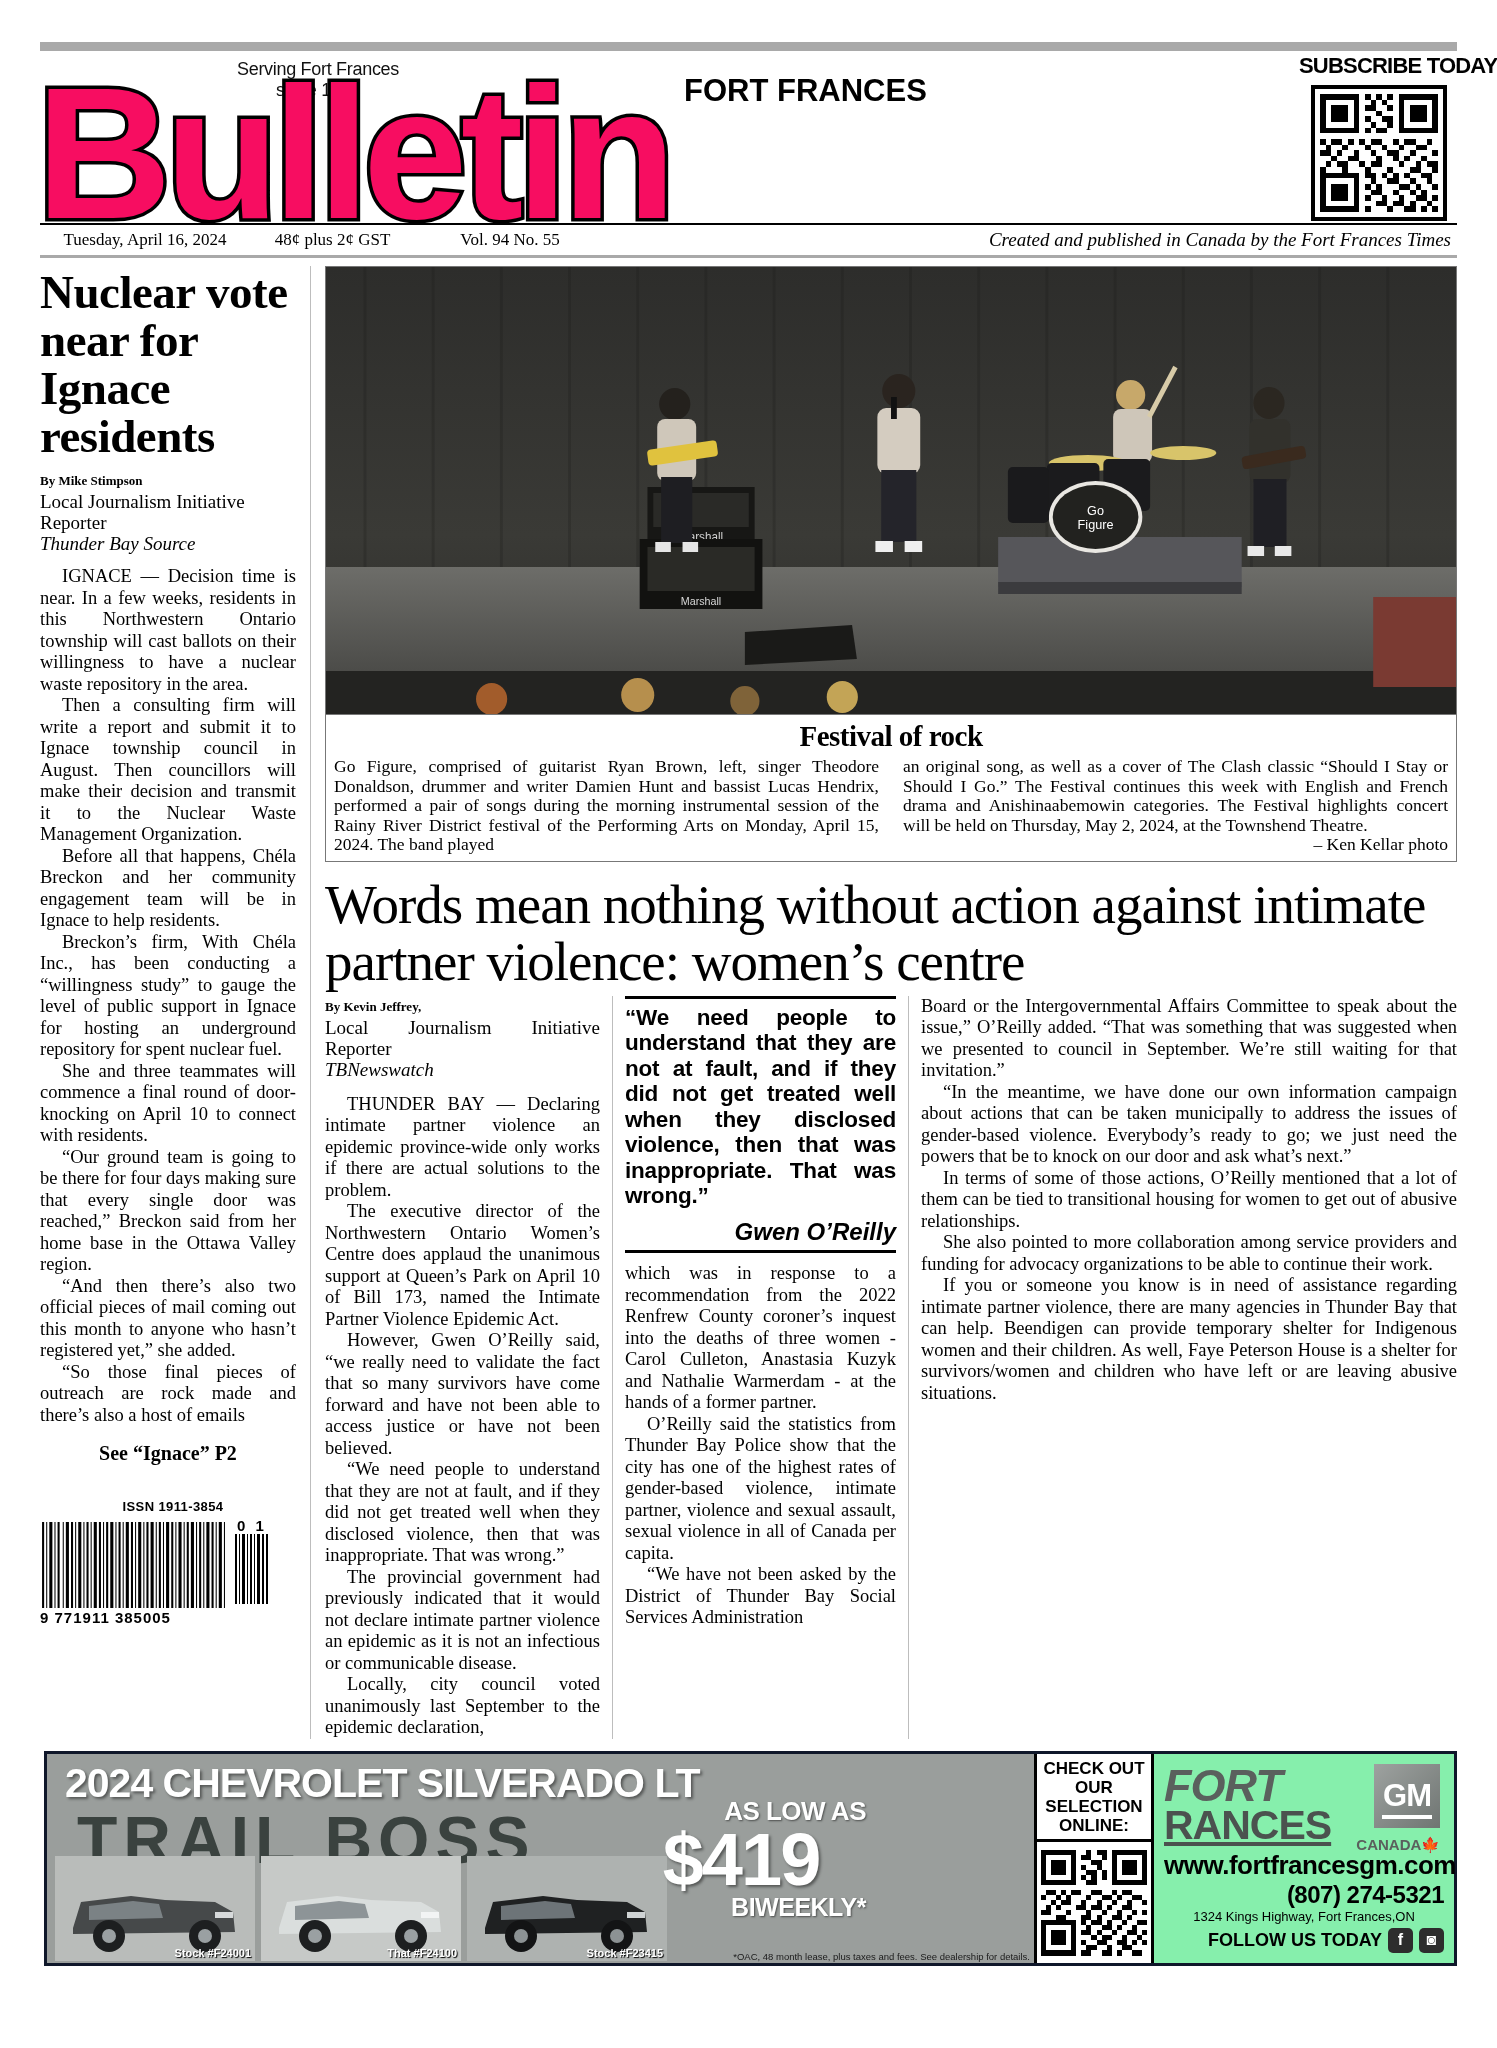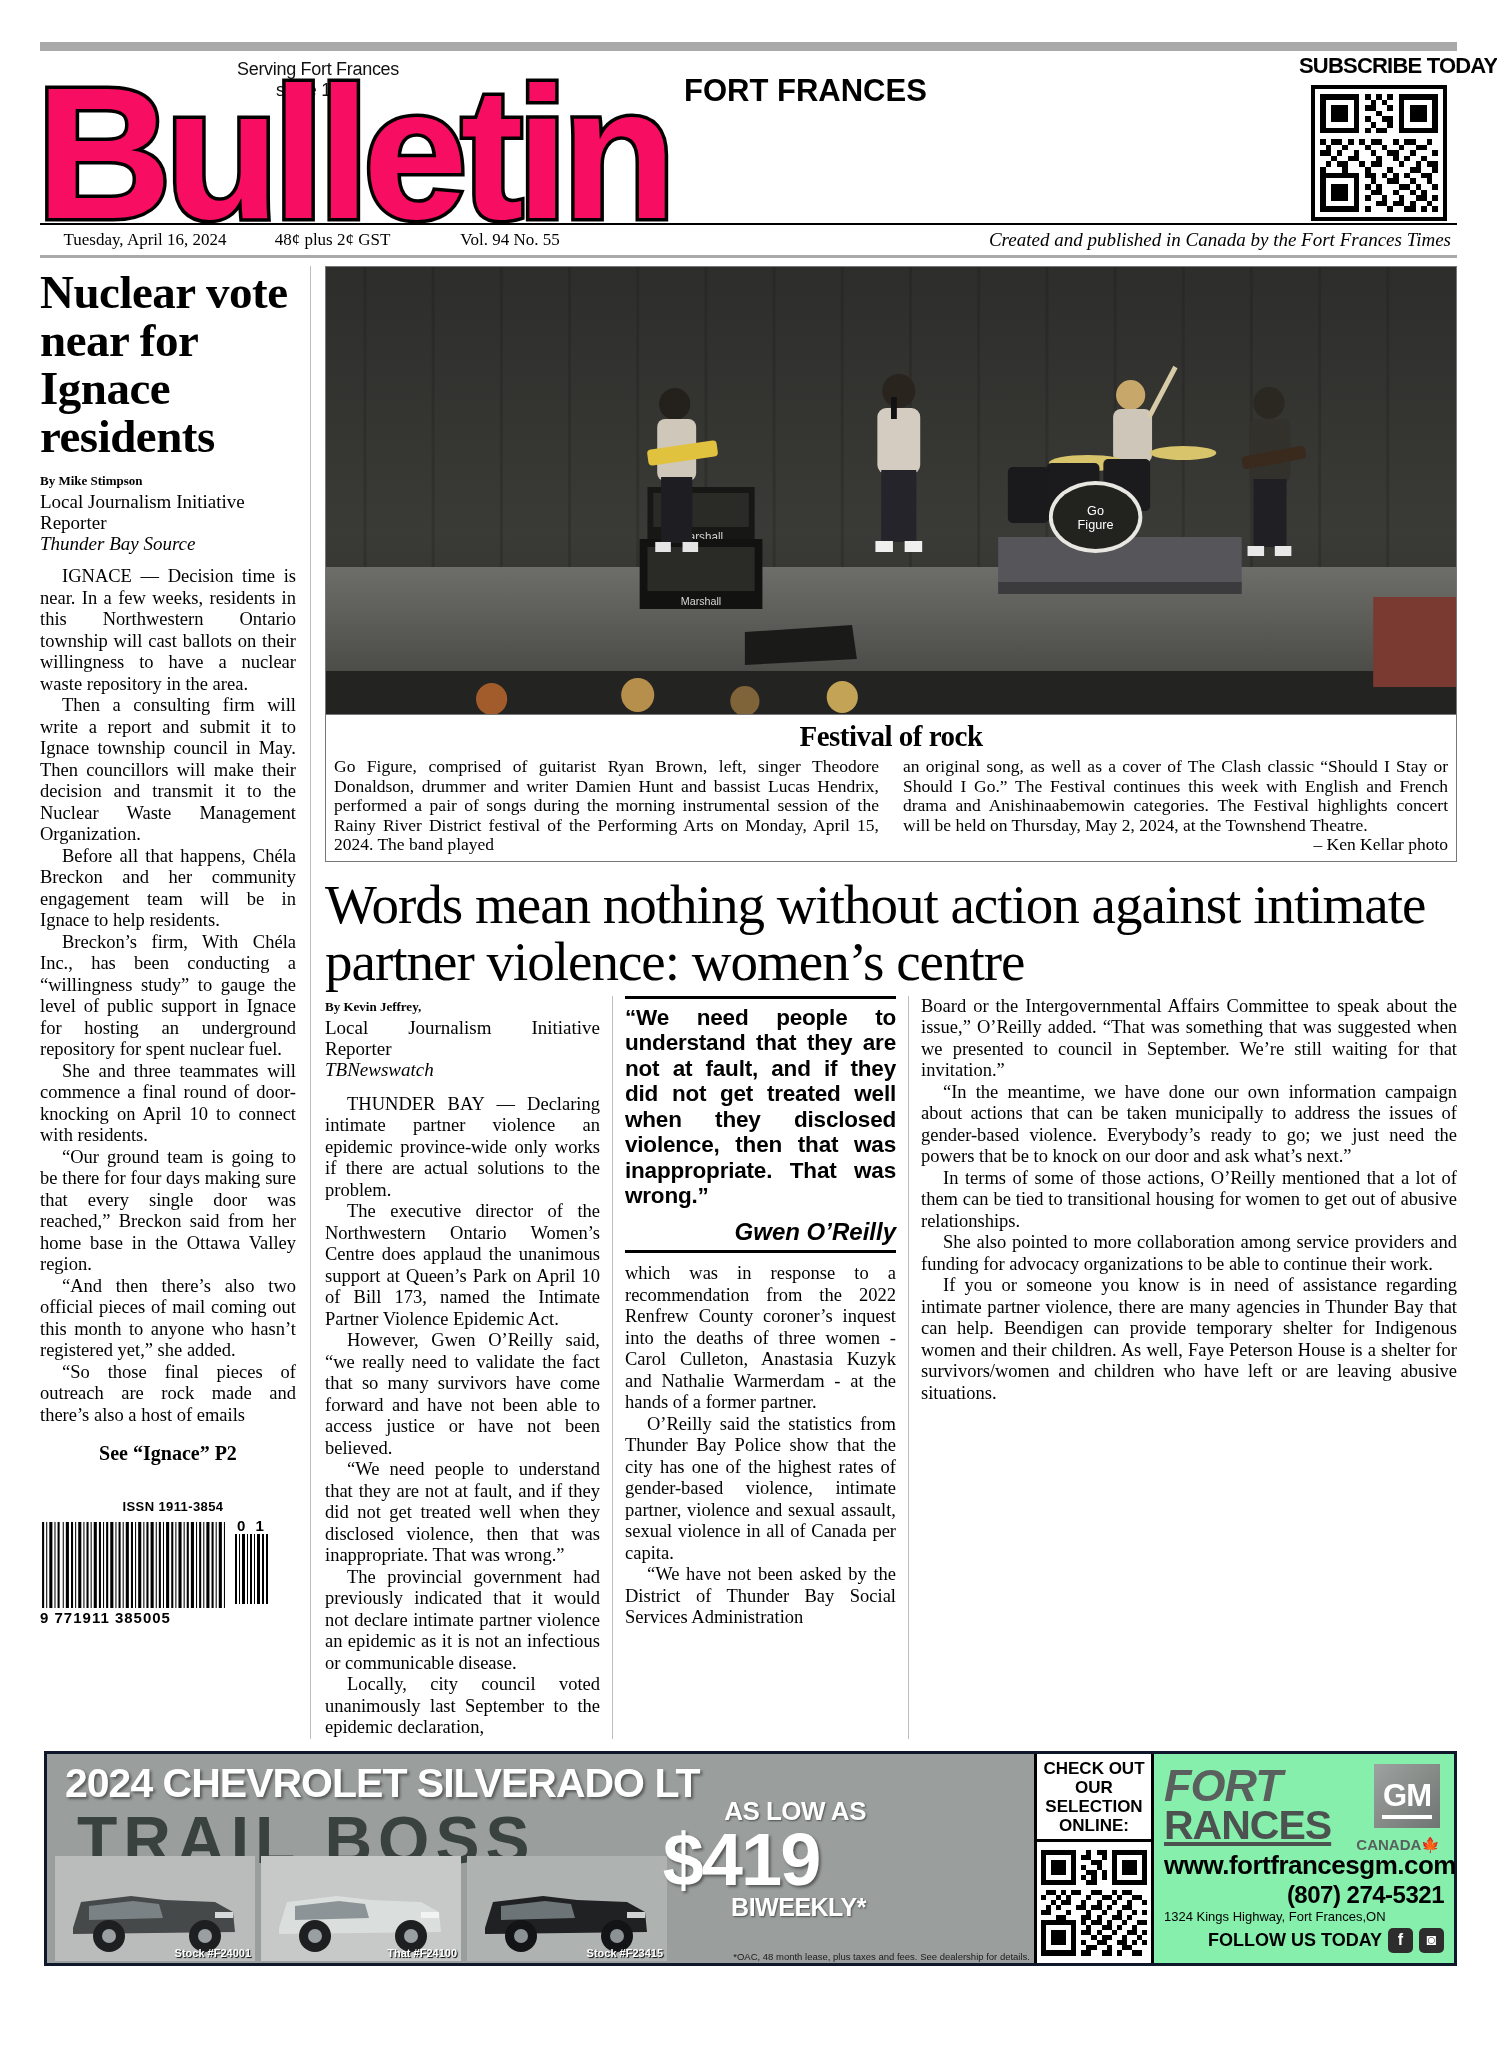--- a/index.html
+++ b/index.html
@@ -141,21 +141,21 @@
   .ad-right { width:300px; padding:6px 10px 4px 10px; position:relative; }
   .gm-logo { position:absolute; right:14px; top:10px; width:66px; height:64px; background:linear-gradient(135deg,#9ea2a0,#6f7572); display:flex; align-items:center; justify-content:center; }
   .gm-txt { font-family:"Liberation Sans", sans-serif; font-weight:bold; font-size:31px; color:#fff; letter-spacing:-1px; }
   .gm-bar { position:absolute; bottom:9px; left:8px; right:8px; height:4px; background:#fff; }
   .ff1 { font-family:"Liberation Sans", sans-serif; font-weight:bold; font-style:italic; font-size:45px; line-height:40px; color:#5a605d; letter-spacing:-1px; margin-top:6px; }
   .ff2 { font-family:"Liberation Sans", sans-serif; font-weight:bold; font-size:41px; line-height:38px; color:#4b524f; letter-spacing:-1px;text-decoration:underline; }
   .canada { font-family:"Liberation Sans", sans-serif; font-weight:bold; font-size:15px; color:#5a605d; position:absolute; right:14px; top:82px; }
   .maple { color:#c0392b; }
   .ad-web { font-family:"Liberation Sans", sans-serif; font-weight:bold; font-size:26px; text-align:right; margin-top:6px; letter-spacing:-0.5px; }
   .ad-phone { font-family:"Liberation Sans", sans-serif; font-weight:bold; font-size:24px; text-align:right; letter-spacing:-0.5px; }
-  .ad-addr { font-family:"Liberation Sans", sans-serif; font-size:13px; text-align:left; }
+  .ad-addr { font-family:"Liberation Sans", sans-serif; font-size:13px; text-align:center; }
   .follow-row { display:flex; align-items:center; justify-content:flex-end; gap:6px; margin-top:4px; }
   .follow-txt { font-family:"Liberation Sans", sans-serif; font-weight:bold; font-size:18px; }
   .soc { width:25px; height:25px; border-radius:5px; background:#2d2d2d; color:#fff; font-family:"Liberation Sans", sans-serif; font-weight:bold; font-size:16px; display:flex; align-items:center; justify-content:center; }
 </style>
 </head>
 <body>
 
 <div class="page">
 
   <div class="top-rule"></div>
@@ -294,21 +294,21 @@
 
   <div class="content">
 
     <div class="left-col">
       <div class="hl-left">Nuclear vote near for Ignace residents</div>
       <div class="byline-name">By Mike Stimpson</div>
       <div class="byline-sub">Local Journalism Initiative Reporter</div>
       <div class="byline-ital">Thunder Bay Source</div>
       <div class="body-txt" style="margin-top:12px;">
         <p>IGNACE — Decision time is near. In a few weeks, residents in this Northwestern Ontario township will cast ballots on their willingness to have a nuclear waste repository in the area.</p>
-        <p>Then a consulting firm will write a report and submit it to Ignace township council in May. Then councillors will make their decision and transmit it to the Nuclear Waste Management Organization.</p>
+        <p>Then a consulting firm will write a report and submit it to Ignace township council in August. Then councillors will make their decision and transmit it to the Nuclear Waste Management Organization.</p>
         <p>Before all that happens, Chéla Breckon and her community engagement team will be in Ignace to help residents.</p>
         <p>Breckon’s firm, With Chéla Inc., has been conducting a “willingness study” to gauge the level of public support in Ignace for hosting an underground repository for spent nuclear fuel.</p>
         <p>She and three teammates will commence a final round of door-knocking on April 10 to connect with residents.</p>
         <p>“Our ground team is going to be there for four days making sure that every single door was reached,” Breckon said from her home base in the Ottawa Valley region.</p>
         <p>“And then there’s also two official pieces of mail coming out this month to anyone who hasn’t registered yet,” she added.</p>
         <p>“So those final pieces of outreach are rock made and there’s also a host of emails</p>
       </div>
       <div class="jump">See “Ignace” P2</div>
 
       <div class="barcode-block">

